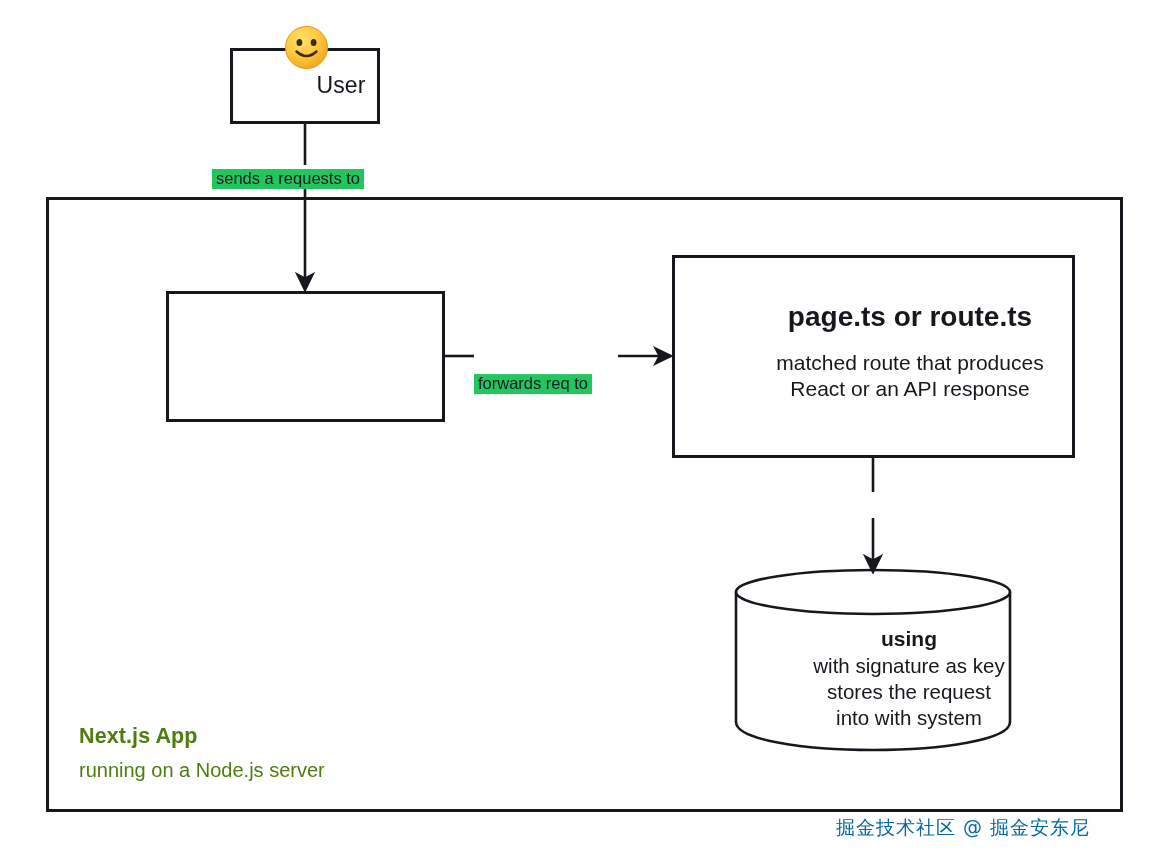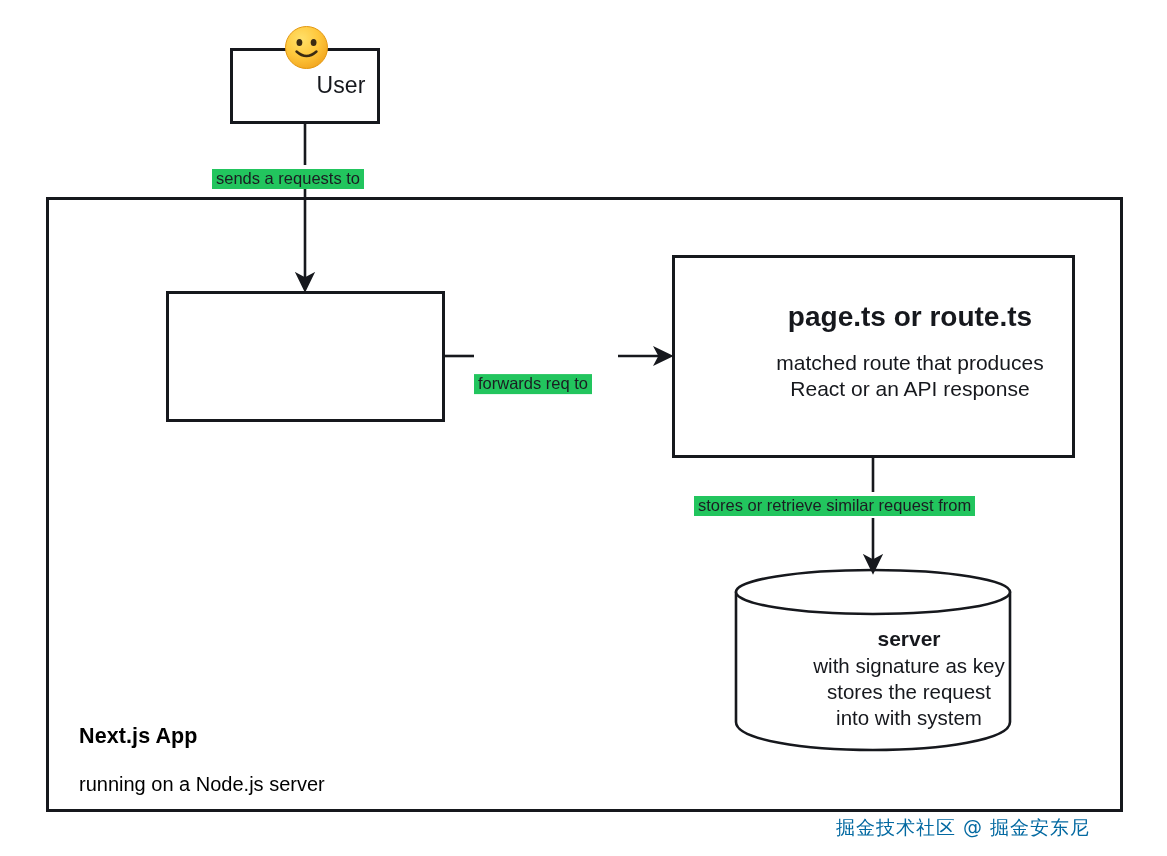--- a/index.html
+++ b/index.html
@@ -113,33 +113,33 @@
   }
   #cache-text .node-title { font-size: 21px; margin-bottom: 1px; }
 
   
   #container-caption {
     position: absolute;
     left: 79px;
     top: 723px;
     text-align: left;
     line-height: 1.3;
-    color: #000000;
+    color: #4d7c0f;
   }
   #container-caption .caption-title {
     display: block;
     font-size: 21.5px;
     font-weight: bold;
     letter-spacing: .1px;
   }
   #container-caption .caption-sub {
     display: block;
     font-size: 20px;
     font-weight: normal;
-    margin-top: 20px;
+    margin-top: 6px;
   }
 
   
   #watermark {
     position: absolute;
     left: 836px;
     top: 815px;
     font-size: 19px;
     color: #0369a1;
     letter-spacing: 1px;
@@ -200,31 +200,30 @@
     <circle cx="22.5" cy="22.5" r="21" fill="url(#smileyGrad)" stroke="#e39710" stroke-width="1"></circle>
     <ellipse cx="15.4" cy="17.6" rx="2.9" ry="3.5" fill="#3b2a12"></ellipse>
     <ellipse cx="29.6" cy="17.6" rx="2.9" ry="3.5" fill="#3b2a12"></ellipse>
     <path d="M12.5,26.5 Q22.5,35.5 32.5,26.5" fill="none" stroke="#3b2a12" stroke-width="2.4" stroke-linecap="round"></path>
   </svg>
 
   <div class="tbox" id="user-label">User</div>
 
   <div class="edge-label" id="edge-label-user-proxy">sends a requests to</div>
   <div class="edge-label" id="edge-label-proxy-route">forwards req to</div>
-  <div class="edge-label" id="edge-label-route-cache">stores or retrieve similar request from</div>
 
 
   <div class="tbox" id="route-text">
     <span class="node-title">page.ts or route.ts</span>
     <span class="node-sub">matched route that produces</span>
     <span class="node-sub">React or an API response</span>
   </div>
 
   <div class="tbox" id="cache-text">
-    <span class="node-title">server</span>
+    <span class="node-title">using</span>
     <span class="node-sub">with signature as key</span>
     <span class="node-sub">stores the request</span>
     <span class="node-sub">into with system</span>
   </div>
 
   <div id="container-caption">
     <span class="caption-title">Next.js App</span>
     <span class="caption-sub">running on a Node.js server</span>
   </div>
 

